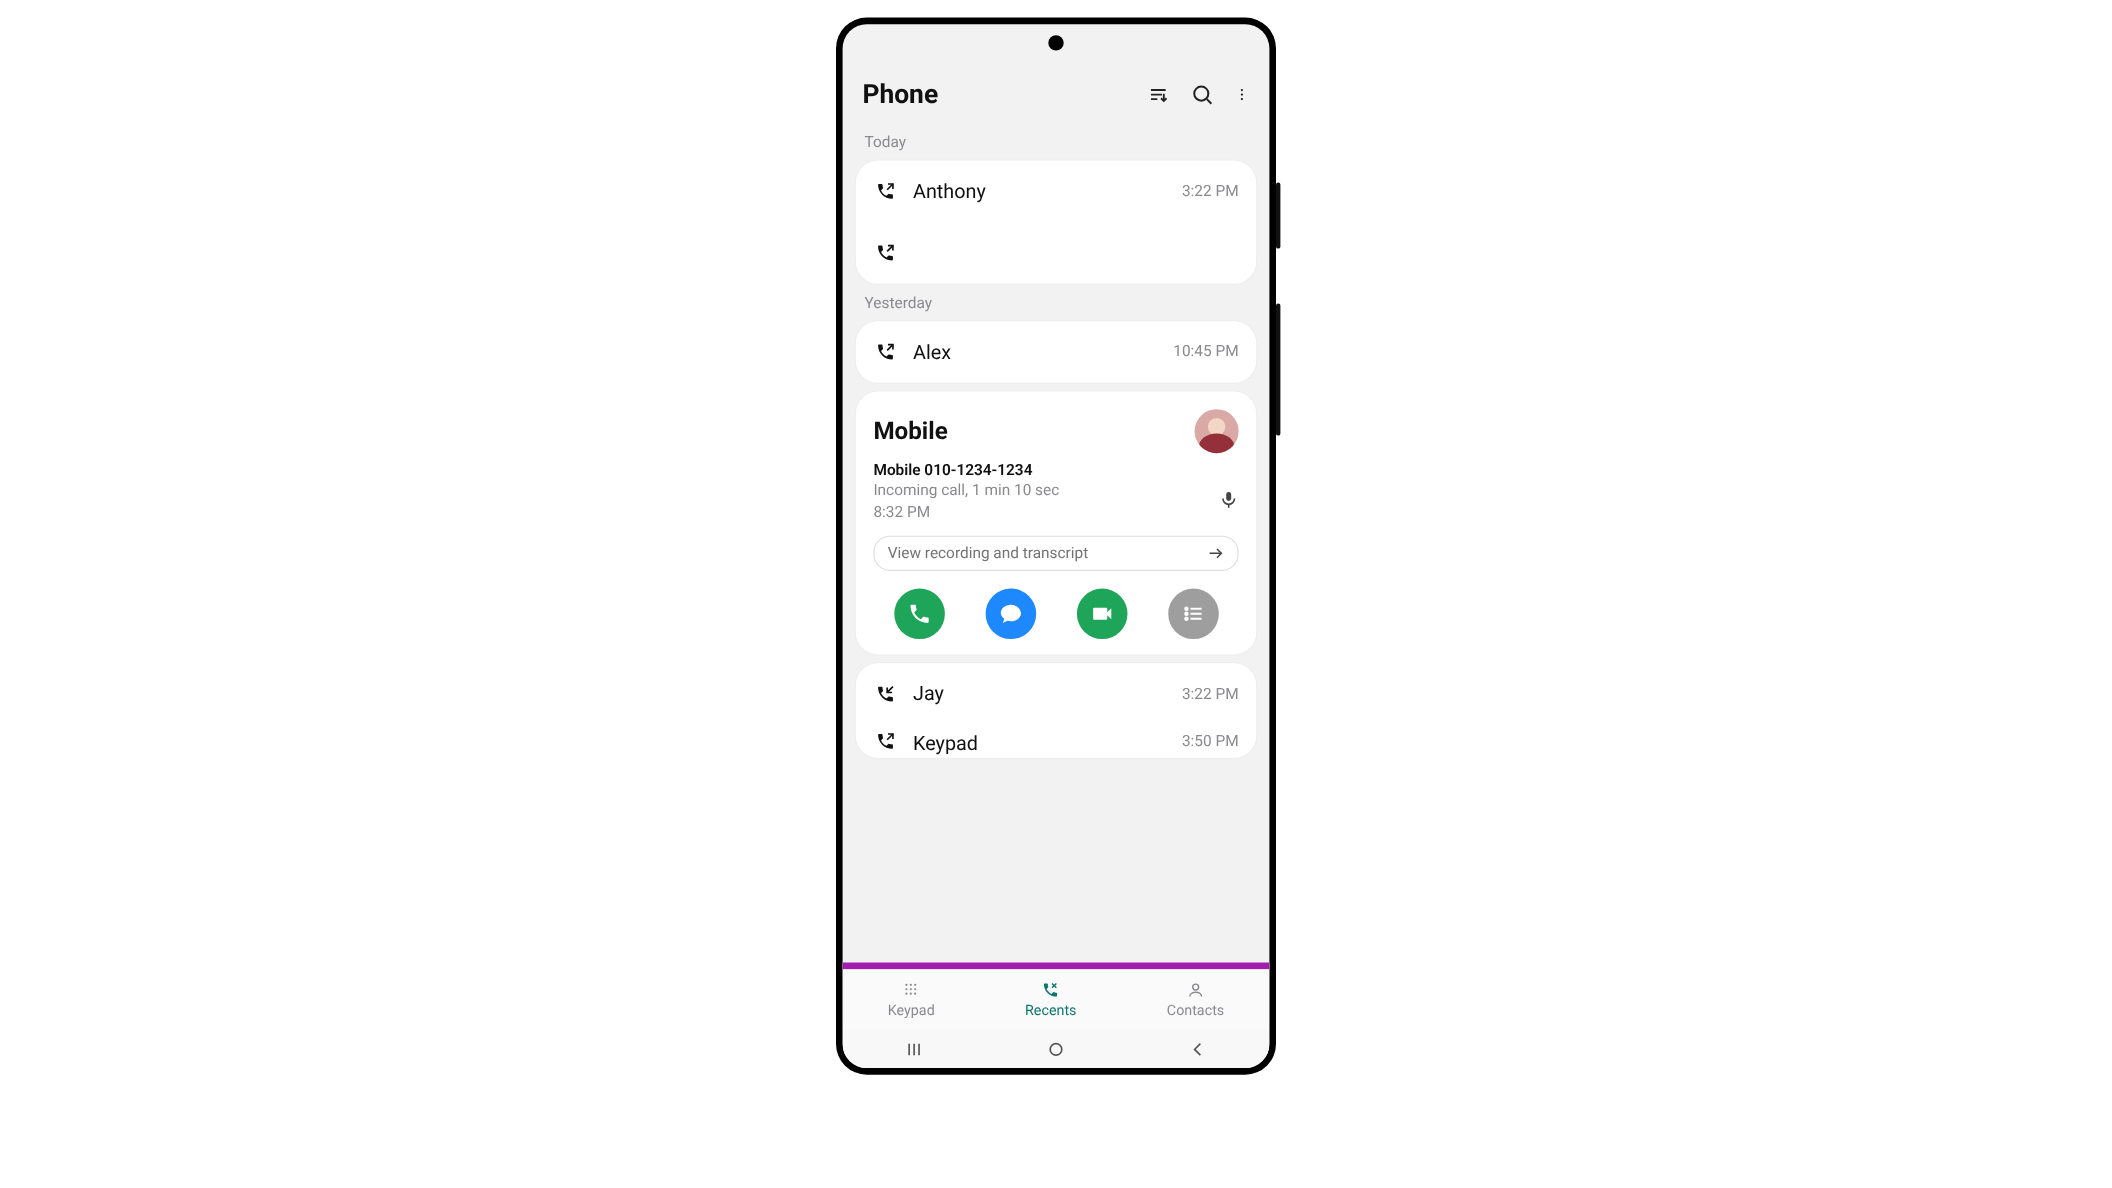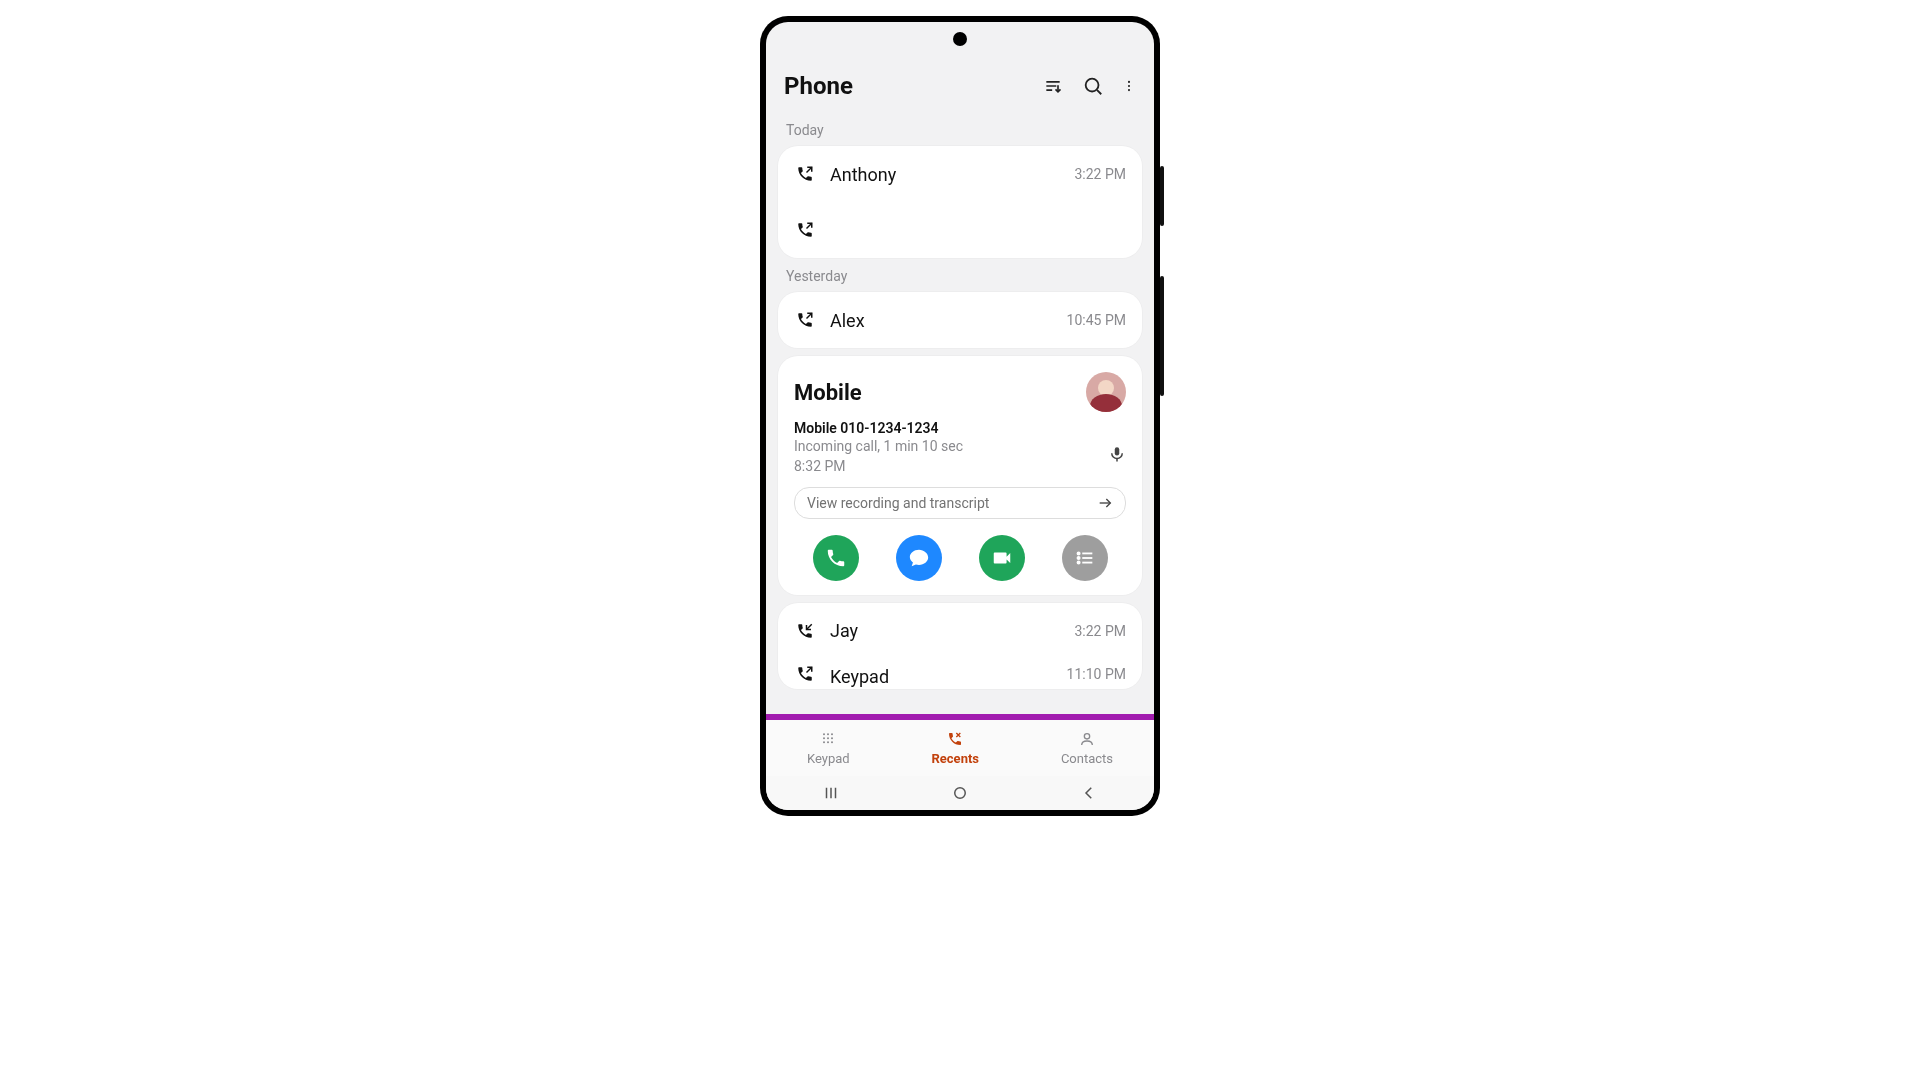--- a/index.html
+++ b/index.html
@@ -14,21 +14,21 @@
   .stage {
     width: 1920px;
     height: 1080px;
     display: flex;
     align-items: flex-start;
     justify-content: center;
   }
   .phone {
     margin-top: 16px;
     width: 400px;
-    height: 800px;
+    height: 961px;
     border-radius: 28px;
     background: #000;
     padding: 6px;
     box-sizing: border-box;
     position: relative;
   }
   .phone::after, .phone::before {
     content: "";
     position: absolute;
     right: -4px;
@@ -243,21 +243,21 @@
     align-items: center;
     justify-content: space-around;
   }
   .tab {
     display: flex;
     flex-direction: column;
     align-items: center;
     font-size: 13px;
     color: #8a8a8e;
   }
-  .tab.active { color: #c2410c; font-weight: 700; justify-content: space-between; }
+  .tab.active { color: #0f766e; font-weight: 400; justify-content: space-between; }
   .tab-icon {
     width: 20px; height: 16px;
     display:flex; align-items:center; justify-content:center;
     margin-bottom: 4px;
   }
   
   .navbar {
     height: 34px;
     background: #f8f8f8;
     display: flex;
@@ -421,21 +421,21 @@
             <div class="row cutoff" style="height:30px; overflow:hidden;">
               <div class="row-icon">
                 <svg viewBox="0 0 24 24" width="18" height="18" fill="currentColor">
                     <path d="M6.6 10.8c1.4 2.8 3.8 5.2 6.6 6.6l2.2-2.2c.3-.3.7-.4 1-.2 1.1.4 2.3.6 3.6.6.6 0 1 .4 1 1V20c0 .6-.4 1-1 1C10.6 21 3 13.4 3 4c0-.6.4-1 1-1h3.4c.6 0 1 .4 1 1 0 1.3.2 2.5.6 3.6.1.3 0 .7-.2 1l-2.2 2.2z"></path>
                     <path d="M15 3h6v6" fill="none" stroke="currentColor" stroke-width="2"></path>
                     <path d="M21 3l-7 7" fill="none" stroke="currentColor" stroke-width="2"></path>
                   </svg>
               </div>
               <div class="row-main" style="border-top:1px solid #eee">
                 <div class="row-name">Keypad</div>
-                <div class="row-time">11:10 PM</div>
+                <div class="row-time">3:50 PM</div>
               </div>
             </div>
           </div>
 
         </div>
 
         <div class="tabbar">
           <div class="tab">
             <div class="tab-icon">
               <svg viewBox="0 0 24 24" width="18" height="16" fill="currentColor">

